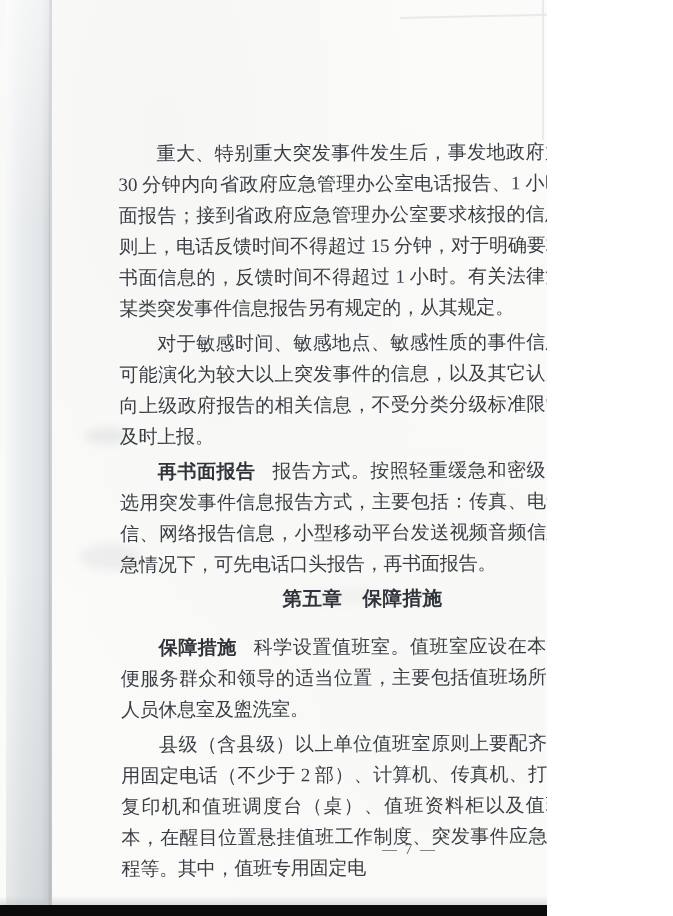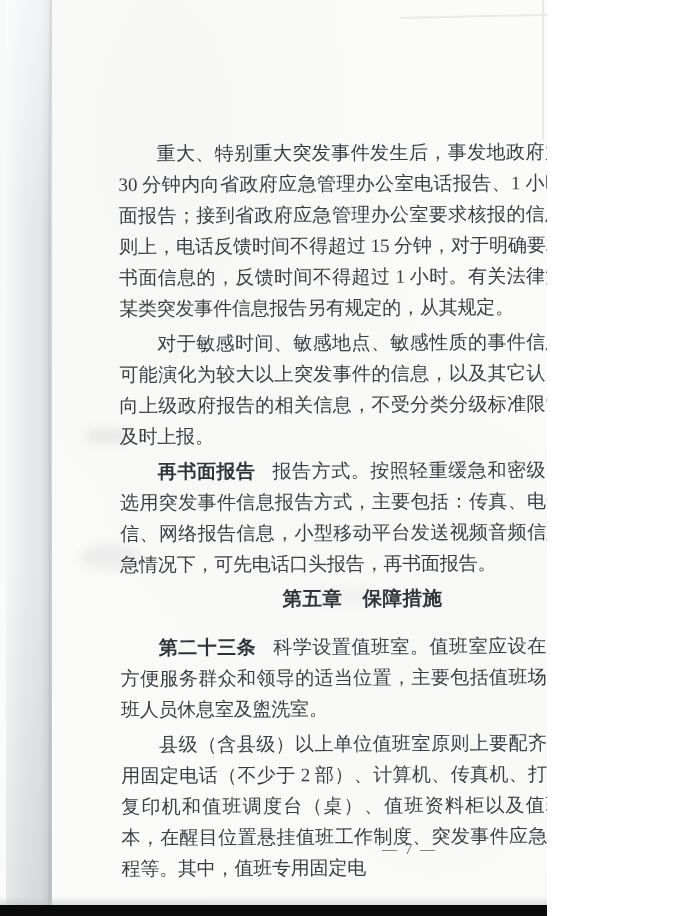--- a/index.html
+++ b/index.html
@@ -101,21 +101,21 @@
   <div class="doc-body">
 
     <p class="para">重大、特别重大突发事件发生后，事发地政府力争在 30 分钟内向省政府应急管理办公室电话报告、1 小时内书面报告；接到省政府应急管理办公室要求核报的信息，原则上，电话反馈时间不得超过 15 分钟，对于明确要求报送书面信息的，反馈时间不得超过 1 小时。有关法律法规对某类突发事件信息报告另有规定的，从其规定。</p>
 
     <p class="para">对于敏感时间、敏感地点、敏感性质的事件信息，或可能演化为较大以上突发事件的信息，以及其它认为需要向上级政府报告的相关信息，不受分类分级标准限制，应及时上报。</p>
 
     <p class="para"><span class="article-label">再书面报告</span><span>报告方式。按照轻重缓急和密级，灵活选用突发事件信息报告方式，主要包括：传真、电话、短信、网络报告信息，小型移动平台发送视频音频信息。紧急情况下，可先电话口头报告，再书面报告。</span></p>
 
     <p class="para chapter-heading">第五章　保障措施</p>
 
-    <p class="para"><span class="article-label">第二十三条</span><span>科学设置值班室。值班室应设在本单位方便服务群众和领导的适当位置，主要包括值班场所、值班人员休息室及盥洗室。</span></p>
+    <p class="para"><span class="article-label">保障措施</span><span>科学设置值班室。值班室应设在本单位方便服务群众和领导的适当位置，主要包括值班场所、值班人员休息室及盥洗室。</span></p>
 
     <p class="para">县级（含县级）以上单位值班室原则上要配齐值班专用固定电话（不少于 2 部）、计算机、传真机、打印机、复印机和值班调度台（桌）、值班资料柜以及值班日志本，在醒目位置悬挂值班工作制度、突发事件应急处置流程等。其中，值班专用固定电</p>
 
   </div>
 
   <div class="page-number">— 7 —</div>
 
   <div class="bottom-shadow"></div>
   <div class="bottom-bar"></div>
 

